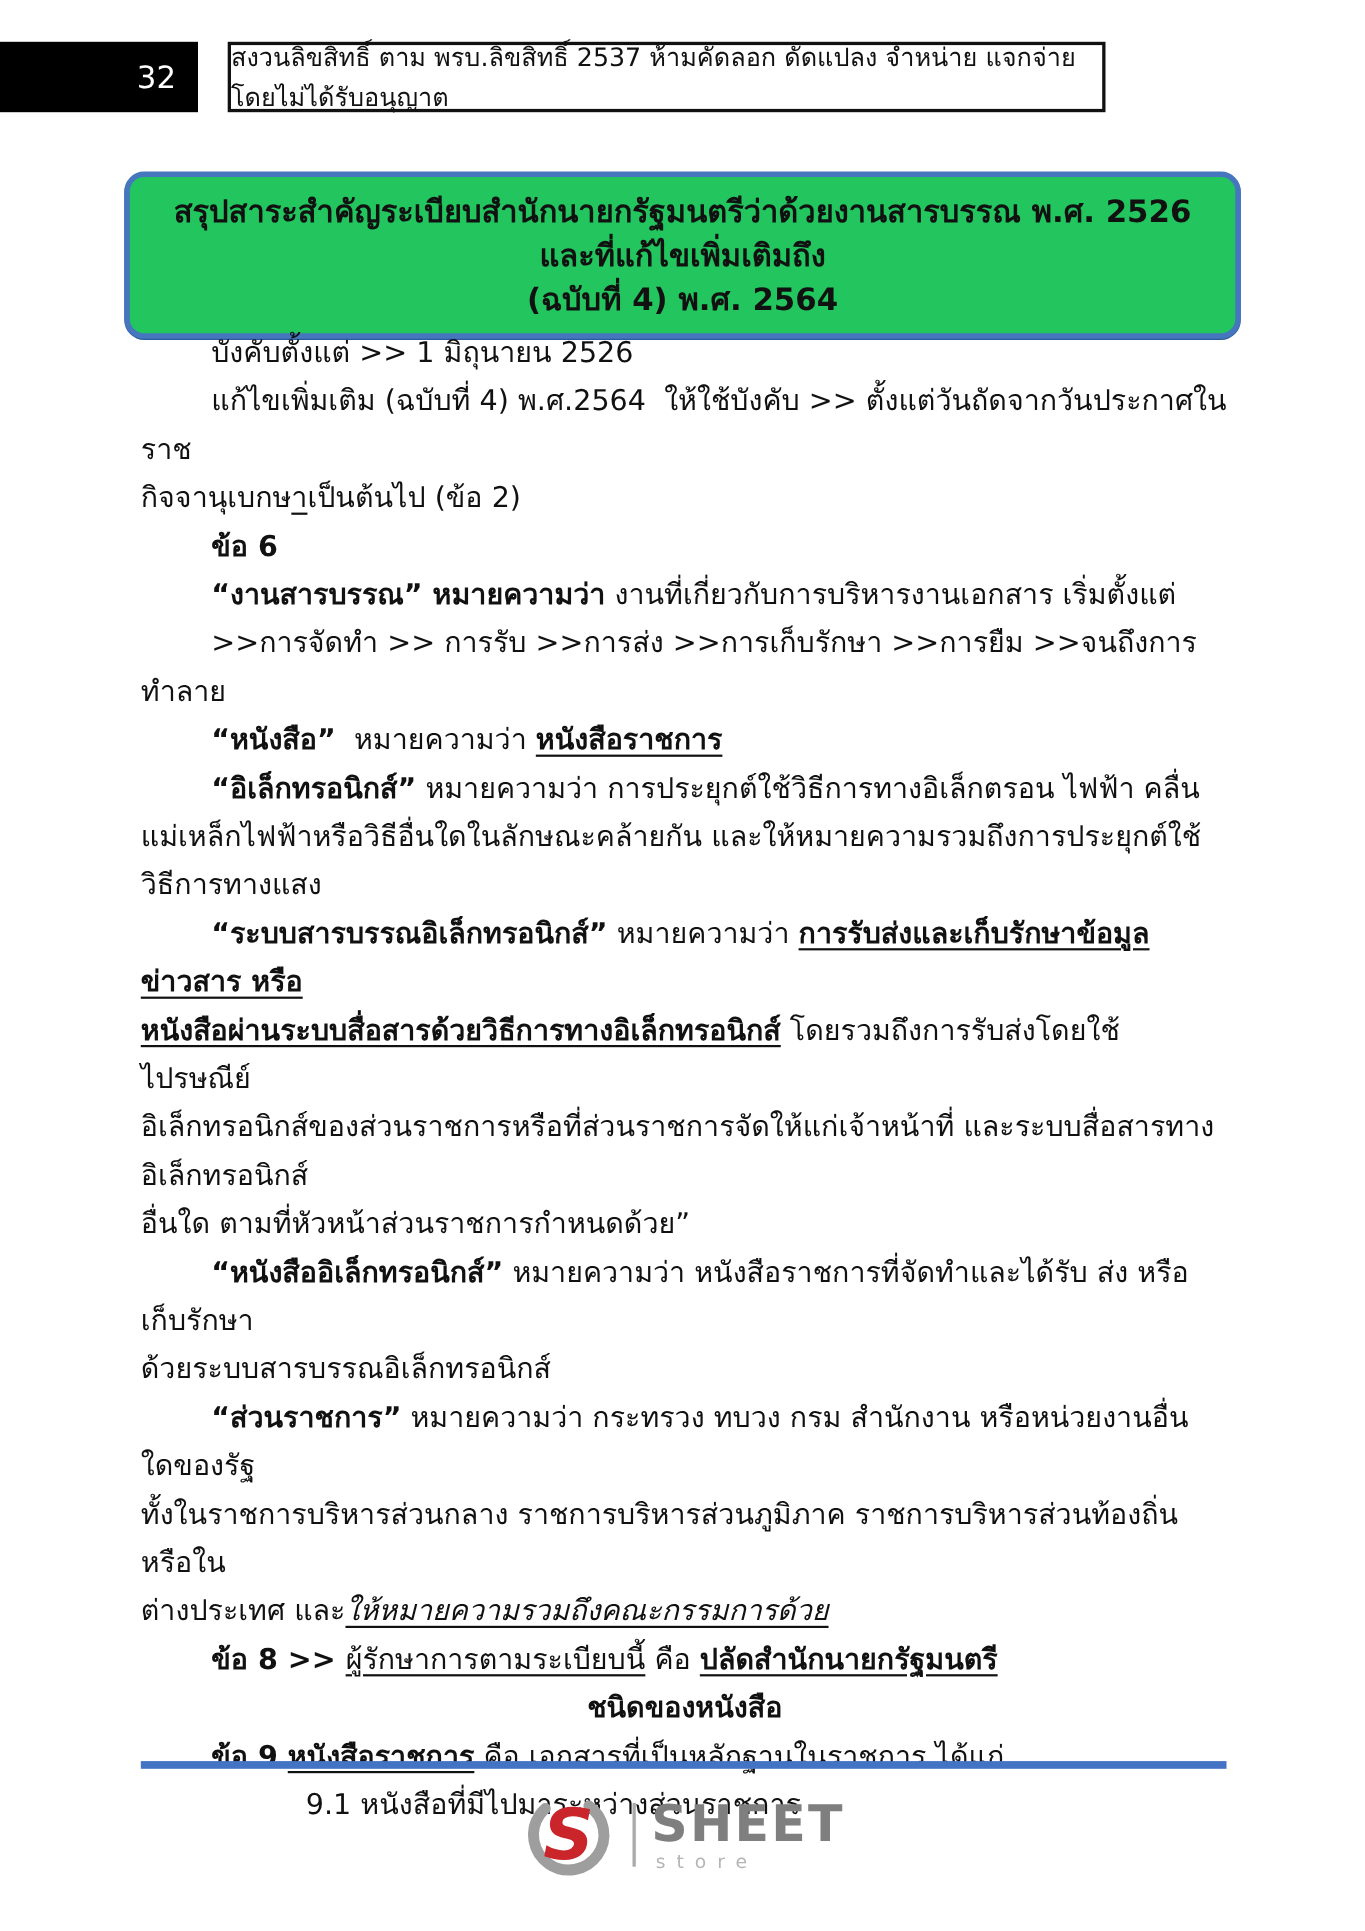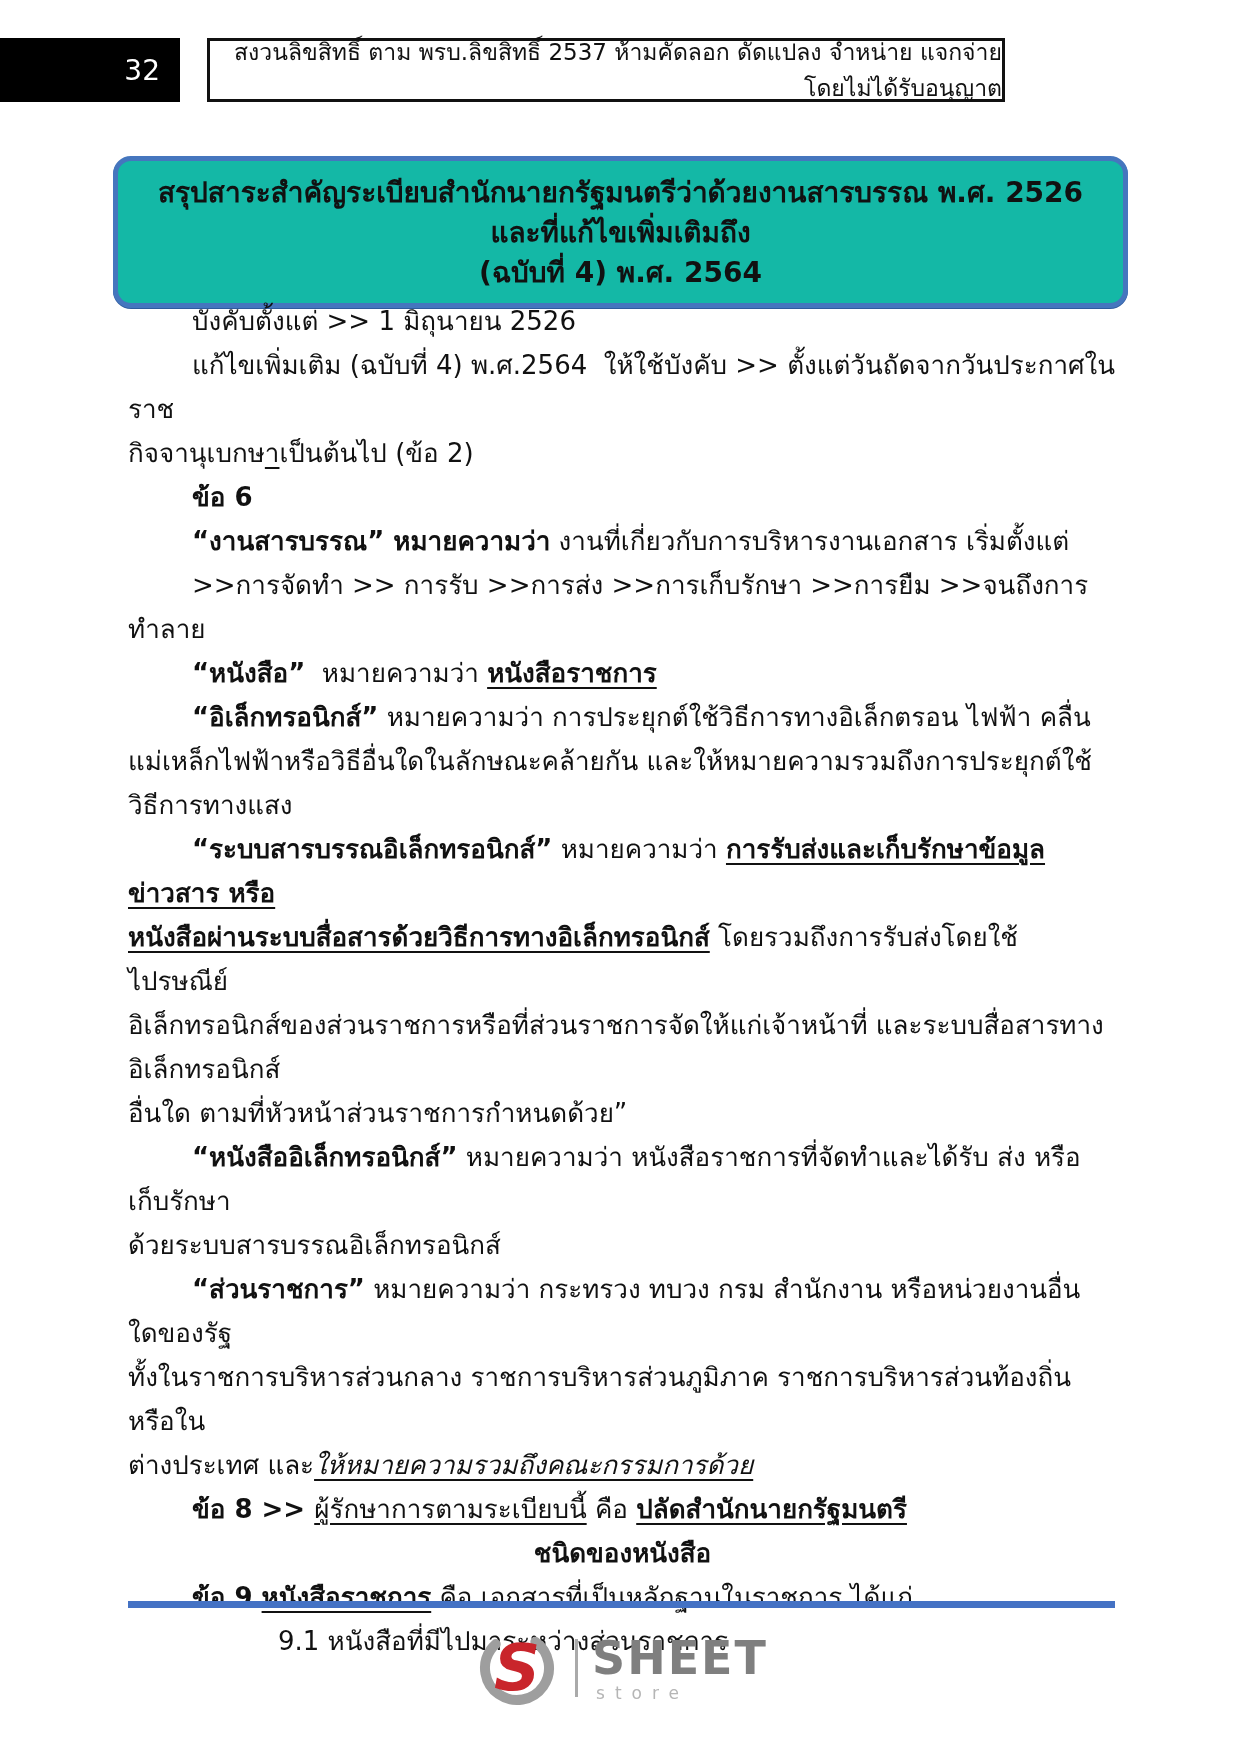--- a/index.html
+++ b/index.html
@@ -11,26 +11,26 @@
   
   .header{position:absolute;top:38px;left:0;width:1241px;height:66px;}
   .pagebox{
     position:absolute;left:0;top:0;width:180px;height:64px;background:#000;
     color:#fff;font-size:28px;display:flex;align-items:center;justify-content:flex-end;
     padding-right:20px;box-sizing:border-box;
   }
   .copybox{
     position:absolute;left:207px;top:0;width:798px;height:64px;background:#fff;
     border:3px solid #111;box-sizing:border-box;display:flex;align-items:center;
-    padding-left:23px;font-size:23px;color:#111;text-align:right;
+    padding-left:0;font-size:23px;color:#111;
   }
   
   .titlebox{
     position:absolute;left:113px;top:156px;width:1015px;box-sizing:border-box;
-    border:5px solid #4576BE;border-radius:18px;background:#14b8a6;
+    border:5px solid #4576BE;border-radius:18px;background:#22c55e;
     padding:12px 24px 10px 24px;text-align:center;font-weight:bold;font-size:28px;
     line-height:40px;box-shadow:0 1px 0 #2e5b9e;
   }
   
   .doc{
     position:absolute;left:128px;top:299px;width:989px;font-size:26px;line-height:44px;
   }
   .doc p{margin:0;white-space:pre-wrap;}
   .doc p.ind{text-indent:64px;}
   .doc p.ind2{text-indent:150px;}

